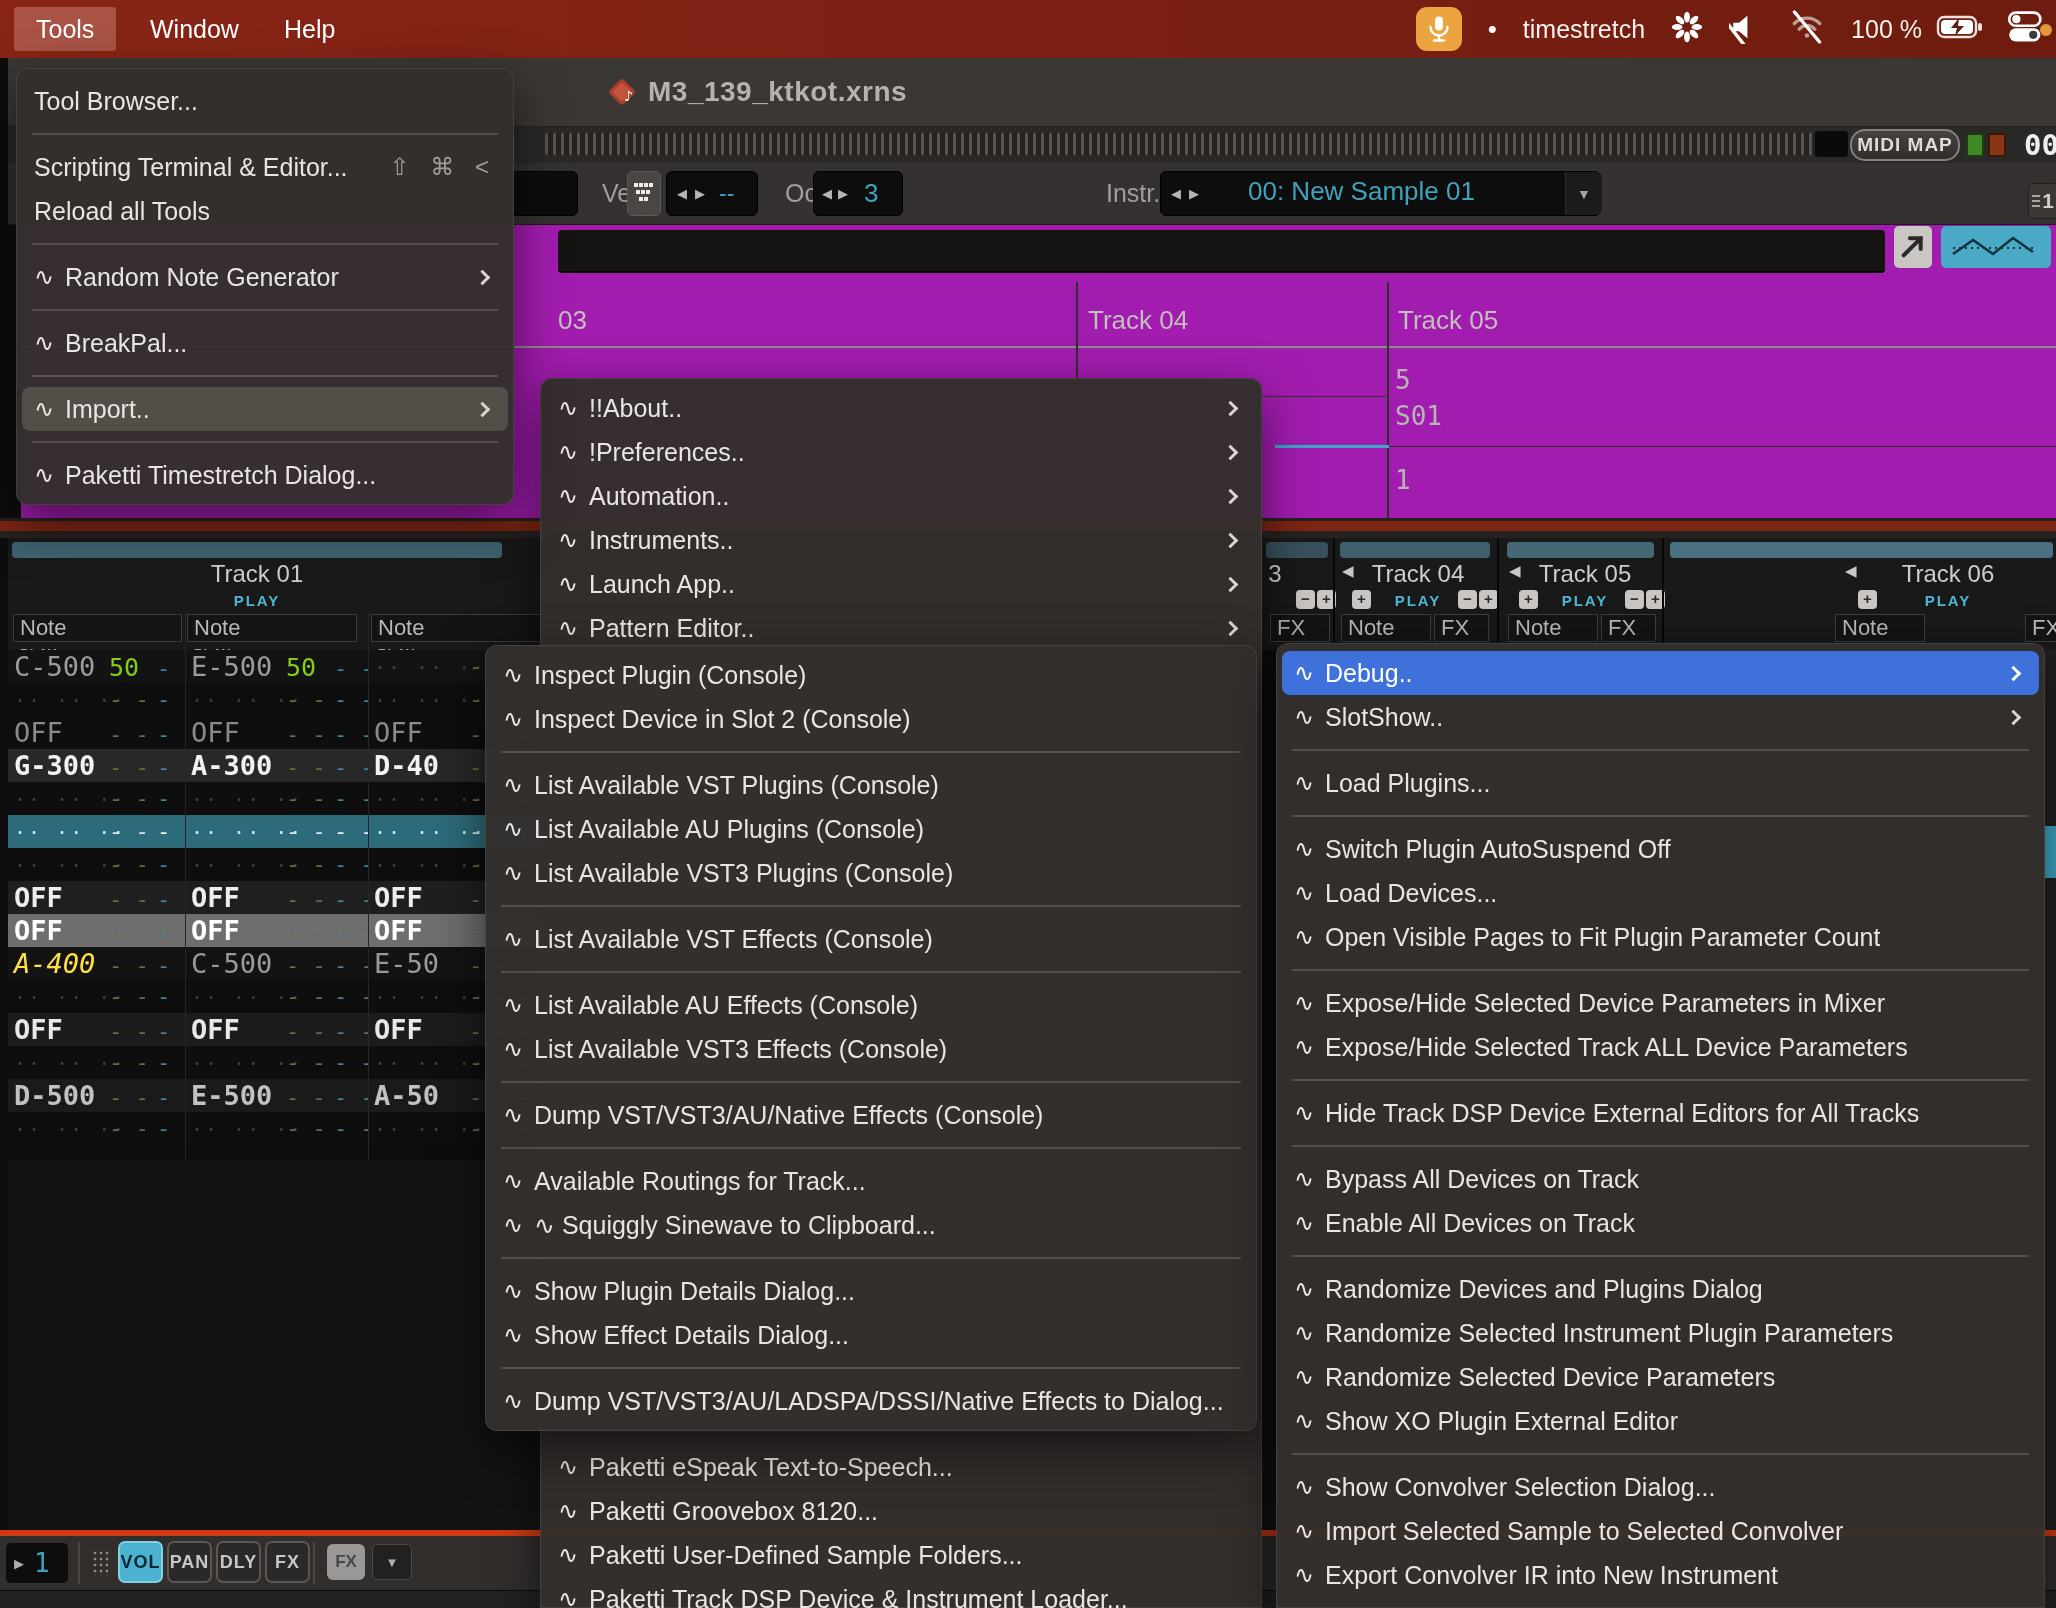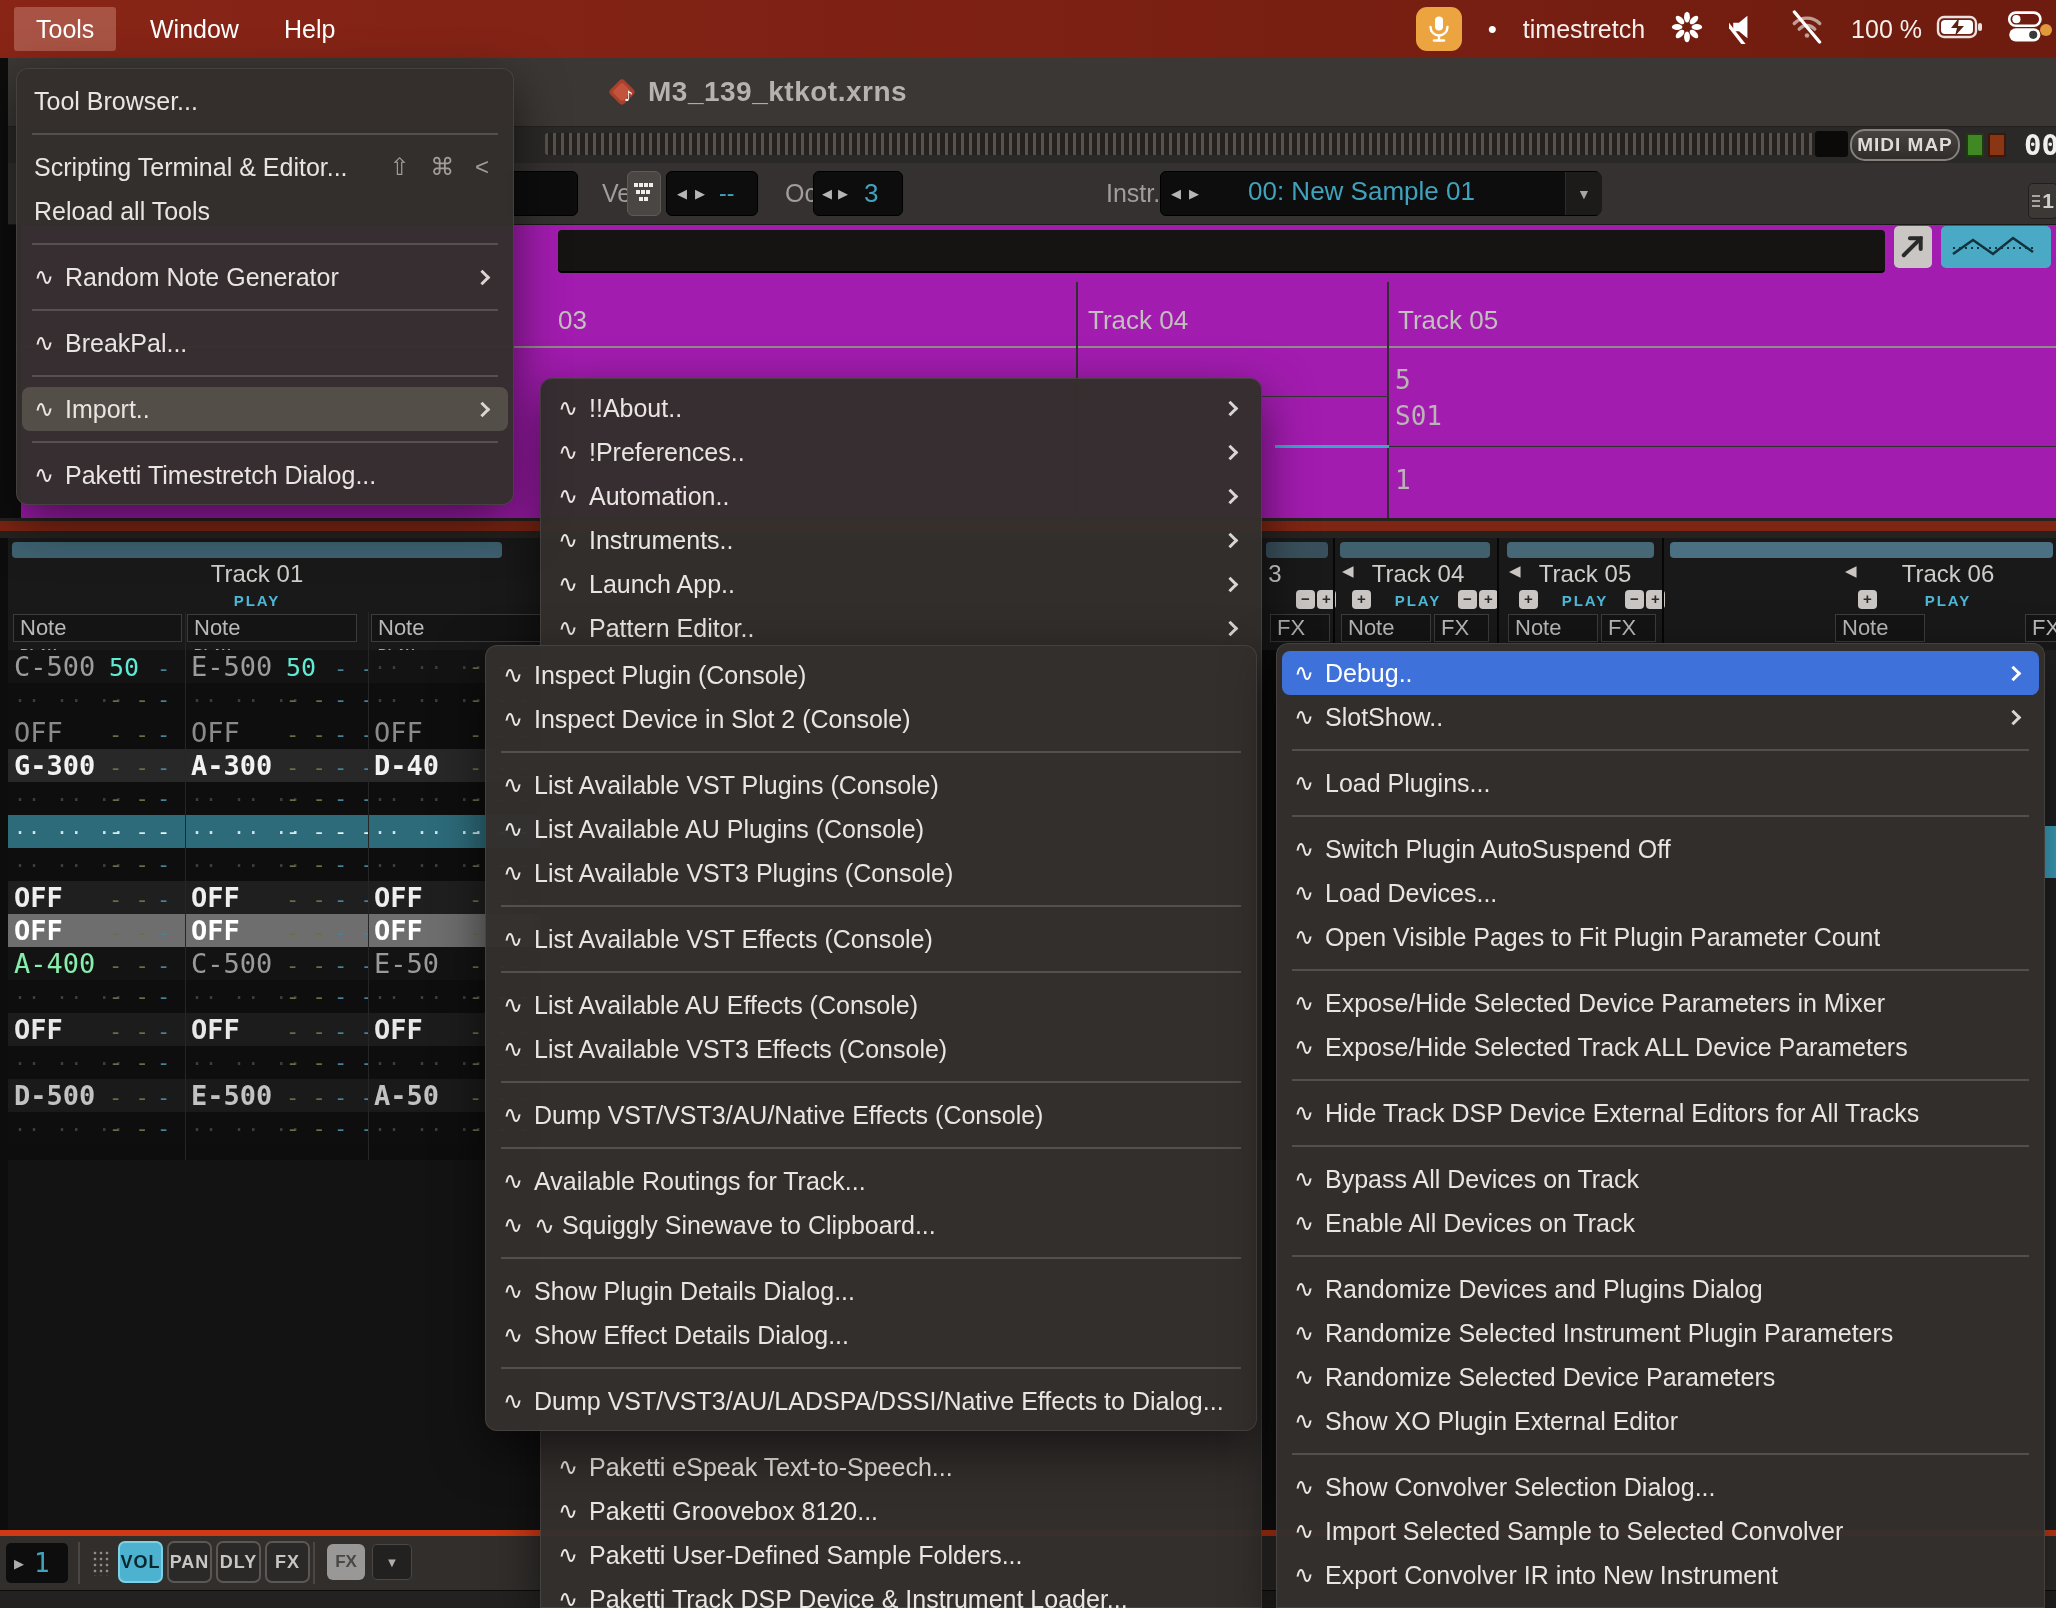--- a/index.html
+++ b/index.html
@@ -66,21 +66,21 @@
   .pm-btn { position:absolute; top:52px; width:19px; height:19px; background:#c9c6c3; border-radius:4px; color:#2a2a2a;
     font-size:15px; font-weight:bold; text-align:center; line-height:18px; }
   .track-sep { position:absolute; top:0; width:2px; height:112px; background:#060606; }
   .larr { position:absolute; top:24px; font-size:15px; color:#c9c6c3; }
 
   #rows { position:absolute; left:8px; top:650px; width:537px; }
   .prow { display:flex; height:33px; line-height:33px; font-family:"DejaVu Sans Mono",monospace; }
   .pcell { overflow:hidden; padding-left:6px; white-space:nowrap; }
   .c1 { width:177px; } .c2 { width:183px; } .c3 { width:177px; }
   .nt { display:inline-block; width:95px; font-size:27px; }
-  .vol { display:inline-block; width:48px; font-size:25px; color:#5eead4; }
+  .vol { display:inline-block; width:48px; font-size:25px; color:#84cc16; }
   .ydash { display:inline-block; width:48px; font-size:22px; color:#6f6e43; }
   .cdash { display:inline-block; font-size:22px; color:#44839b; }
   .dots { display:inline-block; width:95px; font-size:20px; color:#3e3e3e; letter-spacing:2px; }
   .teal .dots { color:#cfe6eb; } .teal .ydash { color:#d7ebef; } .teal .cdash { color:#ecf6f8; }
   .colsep { position:absolute; top:612px; width:1px; height:548px; background:#262626; }
   .underarea { position:absolute; left:8px; top:1160px; width:2048px; height:370px; background:#141313; }
   .scrolltrack { position:absolute; left:2045px; top:650px; width:11px; height:880px; background:#202020; }
   .scrollthumb { position:absolute; left:0; top:176px; width:11px; height:52px; background:#3fa8c4; }
 
   
@@ -397,21 +397,21 @@
         <div class="pcell c1"><span class="nt" style="color: rgb(238, 238, 238); font-weight: 700;">OFF</span><span class="ydash">- -</span><span class="cdash">- -</span></div>
         <div class="pcell c2"><span class="nt" style="color: rgb(238, 238, 238); font-weight: 700;">OFF</span><span class="ydash">- -</span><span class="cdash">- -</span></div>
         <div class="pcell c3"><span class="nt" style="color: rgb(238, 238, 238); font-weight: 700;">OFF</span><span class="ydash">- -</span><span class="cdash">- -</span></div>
       </div>
       <div class="prow" style="background: rgb(110, 110, 110);">
         <div class="pcell c1"><span class="nt" style="color: rgb(255, 255, 255); font-weight: 700;">OFF</span><span class="ydash">- -</span><span class="cdash">- -</span></div>
         <div class="pcell c2"><span class="nt" style="color: rgb(255, 255, 255); font-weight: 700;">OFF</span><span class="ydash">- -</span><span class="cdash">- -</span></div>
         <div class="pcell c3"><span class="nt" style="color: rgb(255, 255, 255); font-weight: 700;">OFF</span><span class="ydash">- -</span><span class="cdash">- -</span></div>
       </div>
       <div class="prow" style="background: rgb(19, 19, 19);">
-        <div class="pcell c1"><span class="nt" style="color: #86efac; font-weight: 400;">A-400</span><span class="ydash">- -</span><span class="cdash">- -</span></div>
+        <div class="pcell c1"><span class="nt" style="color: #fde047; font-weight: 400; font-style: italic;">A-400</span><span class="ydash">- -</span><span class="cdash">- -</span></div>
         <div class="pcell c2"><span class="nt" style="color: rgb(154, 154, 154); font-weight: 400;">C-500</span><span class="ydash">- -</span><span class="cdash">- -</span></div>
         <div class="pcell c3"><span class="nt" style="color: rgb(154, 154, 154); font-weight: 400;">E-50</span><span class="ydash">- -</span><span class="cdash">- -</span></div>
       </div>
       <div class="prow" style="background: rgb(14, 14, 14);">
         <div class="pcell c1"><span class="dots">·· ·· ··</span><span class="ydash">- -</span><span class="cdash">- -</span></div>
         <div class="pcell c2"><span class="dots">·· ·· ··</span><span class="ydash">- -</span><span class="cdash">- -</span></div>
         <div class="pcell c3"><span class="dots">·· ·· ··</span><span class="ydash">- -</span><span class="cdash">- -</span></div>
       </div>
       <div class="prow" style="background: rgb(28, 28, 28);">
         <div class="pcell c1"><span class="nt" style="color: rgb(232, 232, 232); font-weight: 700;">OFF</span><span class="ydash">- -</span><span class="cdash">- -</span></div>

